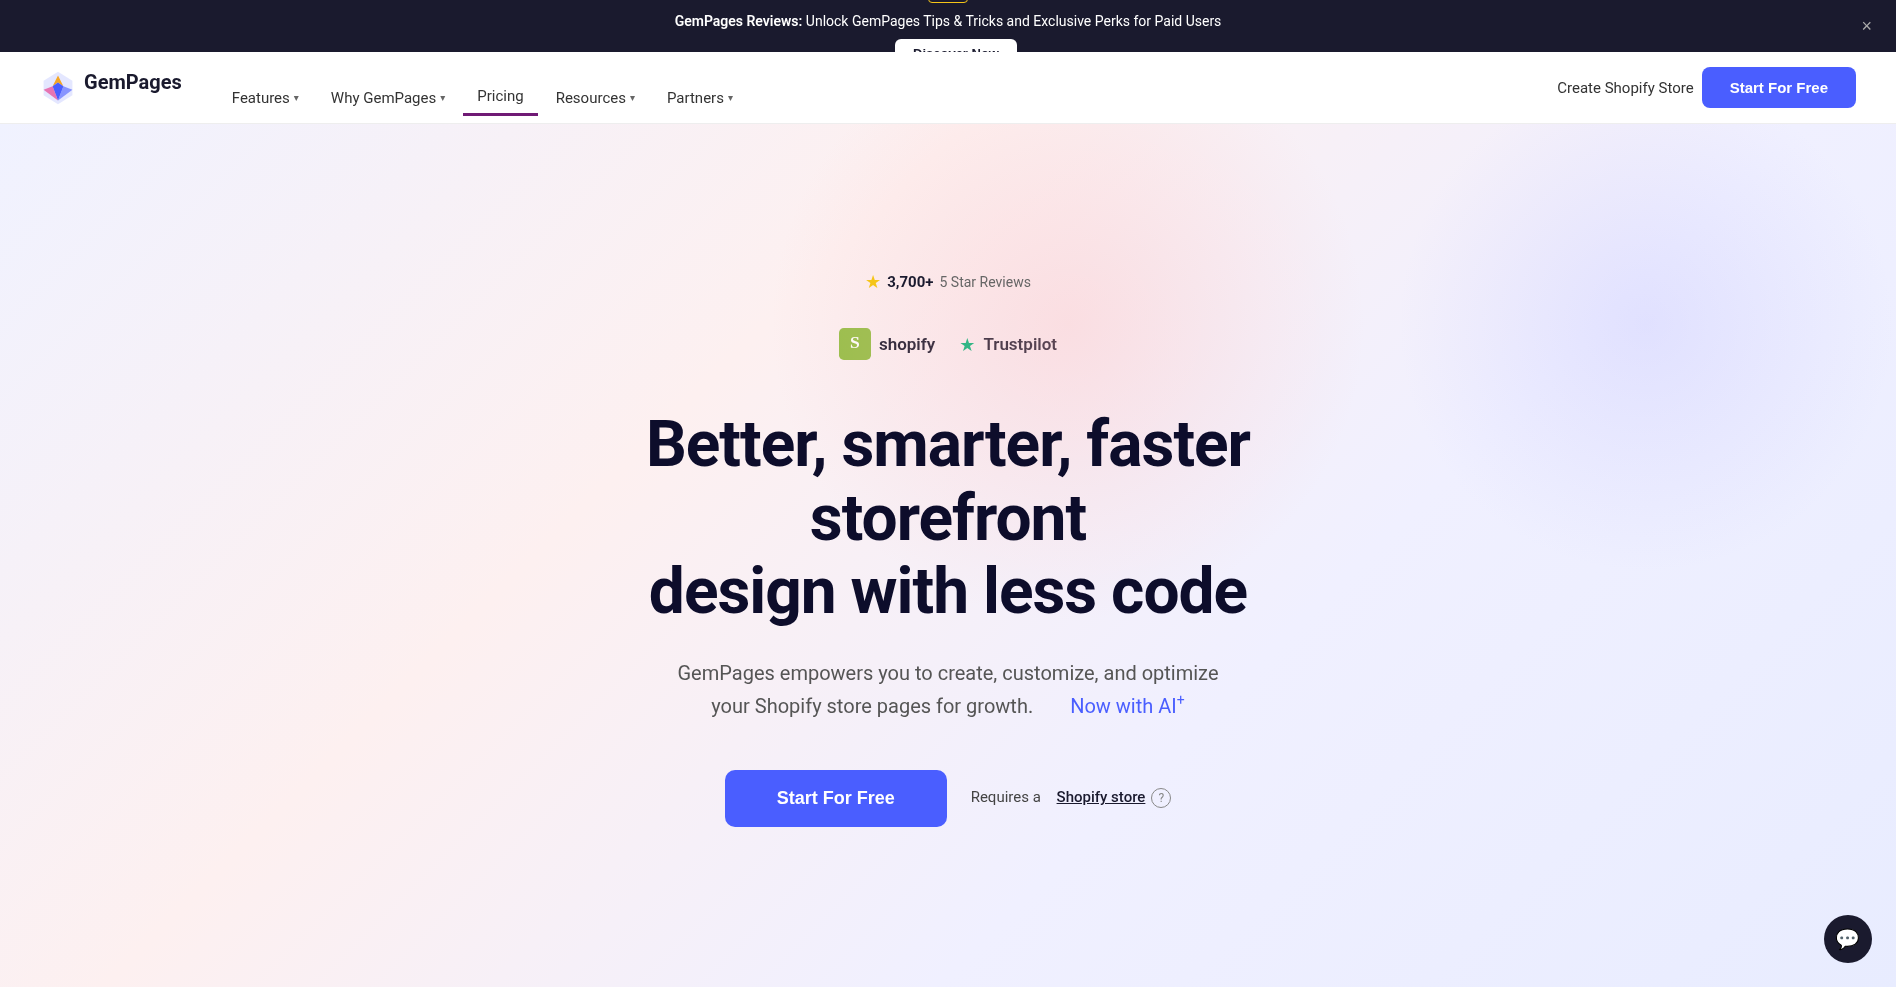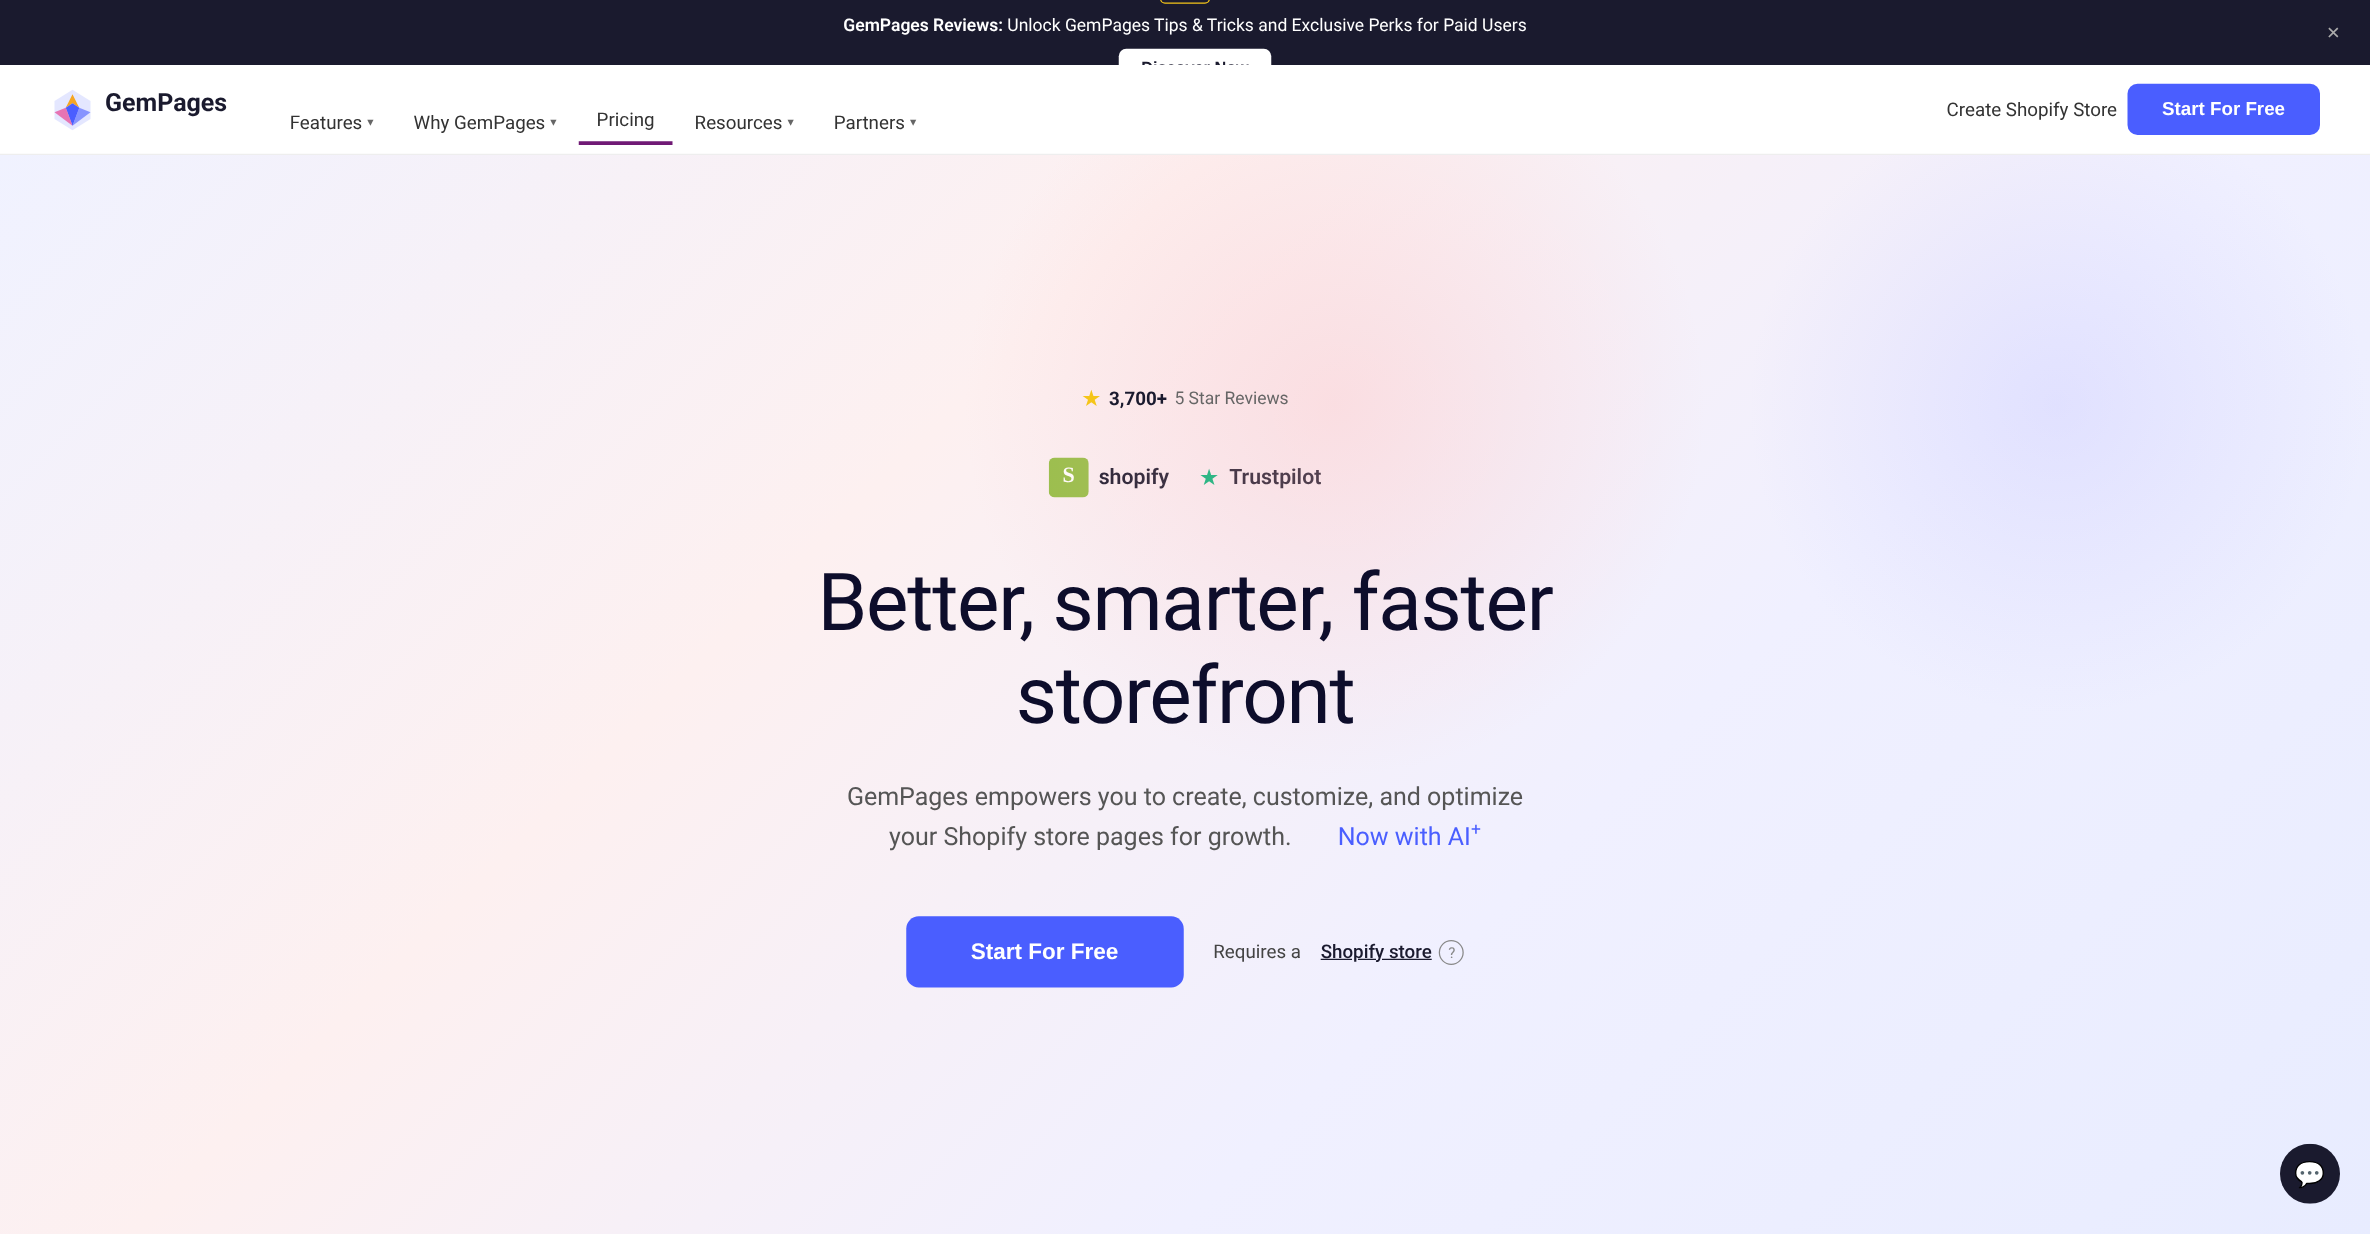--- a/index.html
+++ b/index.html
@@ -212,21 +212,21 @@
     }
     .trustpilot-star { color: #00b67a; font-size: 18px; }
     .trustpilot-text {
       font-size: 17px;
       font-weight: 600;
       color: #1a1a2e;
     }
 
     .hero-headline {
       font-size: 64px;
-      font-weight: 400;
+      font-weight: 700;
       color: #0d0d2b;
       line-height: 1.15;
       max-width: 850px;
       margin-bottom: 28px;
       position: relative;
       z-index: 1;
       letter-spacing: -1px;
     }
     .hero-subtext {
       font-size: 20px;
@@ -383,20 +383,21 @@
       <span class="shopify-text">shopify</span>
     </div>
     <div class="trustpilot-badge">
       <span class="trustpilot-star">★</span>
       <span class="trustpilot-text">Trustpilot</span>
     </div>
   </div>
 
   <h1 class="hero-headline">
     <span>Better, smarter, faster storefront</span><br>
+    <span>design with less code</span>
   </h1>
 
   <p class="hero-subtext">
     <span>GemPages empowers you to create, customize, and optimize your Shopify store pages for growth.</span>
     <span class="ai-highlight">
       <span>Now with AI</span><span class="ai-plus">+</span>
     </span>
   </p>
 
   <div class="hero-actions">

